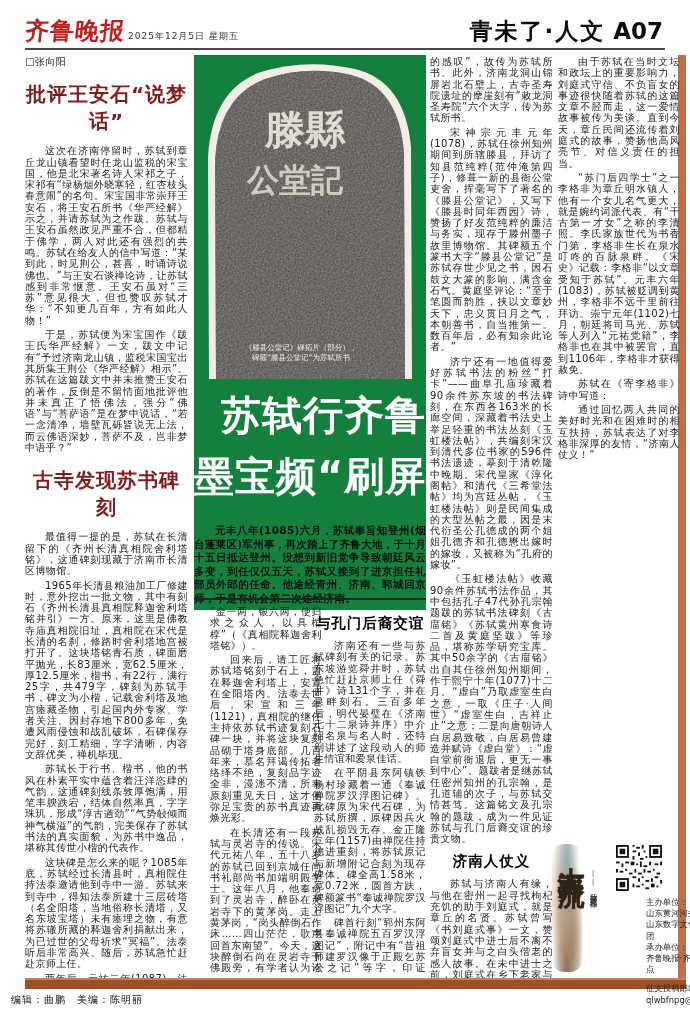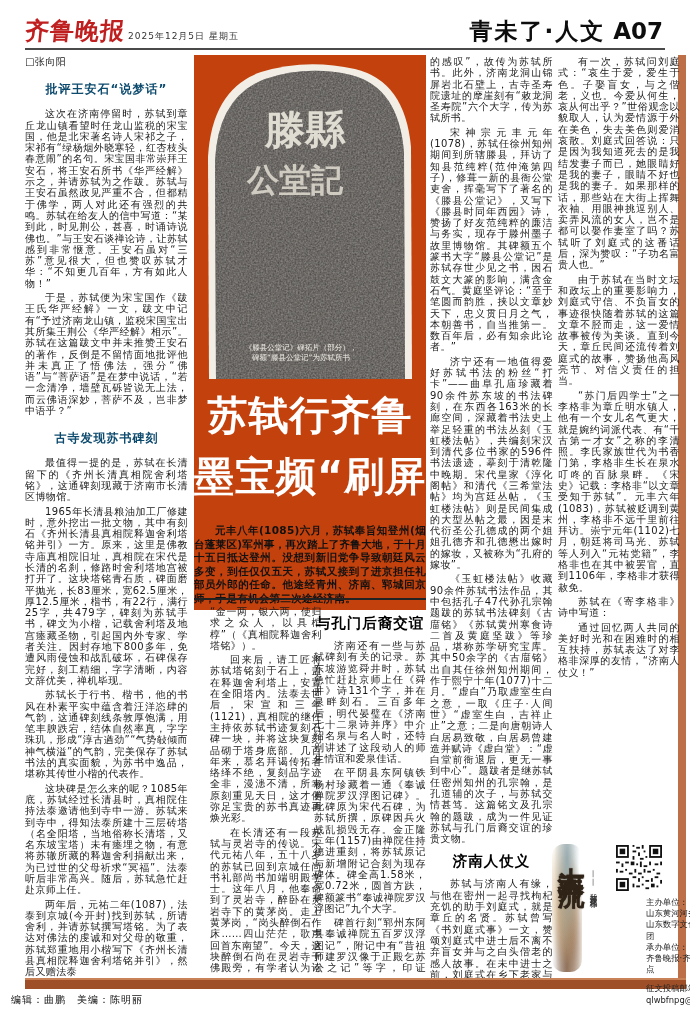--- a/index.html
+++ b/index.html
@@ -27,42 +27,42 @@
 
   
   .col { position:absolute; overflow:hidden; }
   .col p {
     font-size:10px; line-height:11.3px; text-align:justify;
     text-indent:2em; letter-spacing:0.4px; margin-bottom:3px; color:#1a1a1a;
   }
   .col p.cont { text-indent:0; }
   .byline { font-size:10.5px; color:#222; margin-bottom:4px; text-indent:0 !important; }
   .h-article {
-    font-size:12px; font-weight:800; text-align:center;
-    margin:14px 0 10px; letter-spacing:1px; color:#0c4a6e;
+    font-size:20px; font-weight:800; text-align:center;
+    margin:14px 0 10px; letter-spacing:1px; color:#7f1d1d;
   }
   .h-section {
     font-size:14.5px; font-weight:800; text-align:center;
     margin:8px 0 7px; letter-spacing:1px; color:#000;
   }
   #col1 { left:25px;  top:56px;  width:163px; height:922px; }
   #col2 { left:210px; top:606px; width:112px; height:368px; }
   #col3 { left:314px; top:606px; width:112px; height:368px; }
   #col4 { left:430px; top:56px;  width:123px; height:922px; }
   #col5 { left:558px; top:56px;  width:122px; height:786px; }
 
   
-  .feature-panel { position:absolute; left:194px; top:55px; width:232px; height:555px; background:#c2410c; }
+  .feature-panel { position:absolute; left:194px; top:55px; width:232px; height:555px; background:#15803d; }
   .stele { position:absolute; left:9px; top:6px; width:214px; height:318px; }
   .stele-caption {
     position:absolute; left:14px; top:288px; width:186px;
     font-size:7.5px; line-height:10px; color:#f3efe8; text-align:center; letter-spacing:0;
   }
   .headline {
-    position:absolute; left:0; width:232px; text-align:center;
+    position:absolute; left:0; width:232px; text-align:right;
     font-size:40px; font-weight:800; color:#ffffff; letter-spacing:1px; white-space:nowrap;
   }
   #headline1 { top:333px; }
   #headline2 { top:394px; }
   .lede {
     position:absolute; left:194px; top:524px; width:232px;
     font-size:10.5px; font-weight:700; line-height:13.6px;
     text-align:justify; text-indent:2em; letter-spacing:0.3px; color:#111;
   }
   .lede-rule { position:absolute; left:194px; top:598px; width:232px; height:2px; background:#222; }
@@ -175,21 +175,20 @@
   <div class="col" id="col4">
     <p class="cont">的感叹”，故传为苏轼所书。此外，济南龙洞山锦屏岩北石壁上，古寺圣寿院遗址的摩崖刻有“敕龙洞圣寿院”六个大字，传为苏轼所书。</p>
     <p>宋神宗元丰元年(1078)，苏轼任徐州知州期间到所辖滕县，拜访了知县范纯粹(范仲淹第四子)，修葺一新的县衙公堂吏舍，挥毫写下了著名的《滕县公堂记》，又写下《滕县时同年西园》诗，赞扬了好友范纯粹的廉洁与务实，现存于滕州墨子故里博物馆。其碑额五个篆书大字“滕县公堂记”是苏轼存世少见之书，因石鼓文大篆的影响，满含金石气。黄庭坚评论：“至于笔圆而韵胜，挟以文章妙天下，忠义贯日月之气，本朝善书，自当推第一。数百年后，必有知余此论者。”</p>
     <p>济宁还有一地值得爱好苏轼书法的粉丝“打卡”——曲阜孔庙珍藏着90余件苏东坡的书法碑刻，在东西各163米的长廊空间，深藏着书法史上举足轻重的书法丛刻《玉虹楼法帖》，共编刻宋汉到清代多位书家的596件书法遗迹，摹刻于清乾隆中晚期。宋代皇家《淳化阁帖》和清代《三希堂法帖》均为宫廷丛帖，《玉虹楼法帖》则是民间集成的大型丛帖之最，因是末代衍圣公孔德成的两个姐姐孔德齐和孔德懋出嫁时的嫁妆，又被称为“孔府的嫁妆”。</p>
     <p>《玉虹楼法帖》收藏90余件苏轼书法作品，其中包括孔子47代孙孔宗翰题跋的苏轼书法碑刻《古庿铭》《苏轼黄州寒食诗二首及黄庭坚跋》等珍品，堪称苏学研究宝库。其中50余字的《古庿铭》出自其任徐州知州期间，作于熙宁十年(1077)十二月。“虚白”乃取虚室生白之意，一取《庄子·人间世》“虚室生白，吉祥止止”之意；二是向唐朝诗人白居易致敬，白居易曾建造并赋诗《虚白堂》：“虚白堂前衙退后，更无一事到中心”。题跋者是继苏轼任密州知州的孔宗翰，是孔道辅的次子，与苏轼交情甚笃。这篇铭文及孔宗翰的题跋，成为一件见证苏轼与孔门后裔交谊的珍贵文物。</p>
     <div class="h-section">济南人仗义</div>
     <p>苏轼与济南人有缘，与他在密州一起寻找枸杞充饥的助手刘庭式，就是章丘的名贤。苏轼曾写《书刘庭式事》一文，赞颂刘庭式中进士后不离不弃盲女并与之白头偕老的感人故事。在未中进士之前，刘庭式在乡下老家与一女子有了婚约，不过尚未送聘礼订亲(按古代的礼制，不能算订婚)。后来，刘庭式考中了进士，但那个女子却因病双目失明了。也有人劝刘庭式娶盲女的妹妹为妻，刘庭式听后答道：我的心已经许诺给她了，即使失明，怎能违背我的初心呢？于是，刘庭式</p>
   </div>
 
   <div class="col" id="col5">
-    <p>有一次，苏轼问刘庭式：“哀生于爱，爱生于色。子娶盲女，与之偕老，义也。今爱从何生，哀从何出乎？”世俗观念以貌取人，认为爱情源于外在美色，失去美色则爱消哀散。刘庭式回答说：只是因为我知道死去的是我结发妻子而已，她眼睛好是我的妻子，眼睛不好也是我的妻子。如果那样的话，那些站在大街上挥舞衣袖、用眼神挑逗别人、卖弄风流的女人，岂不是都可以娶作妻室了吗？苏轼听了刘庭式的这番话后，深为赞叹：“子功名富贵人也。”</p>
     <p>由于苏轼在当时文坛和政坛上的重要影响力，刘庭式守信、不负盲女的事迹很快随着苏轼的这篇文章不胫而走，这一爱情故事被传为美谈。直到今天，章丘民间还流传着刘庭式的故事，赞扬他高风亮节、对信义责任的担当。</p>
     <p>“苏门后四学士”之一李格非为章丘明水镇人，他有一个女儿名气更大，就是婉约词派代表、有“千古第一才女”之称的李清照。李氏家族世代为书香门第，李格非生长在泉水叮咚的百脉泉畔。《宋史》记载：李格非“以文章受知于苏轼”。元丰六年(1083)，苏轼被贬调到黄州，李格非不远千里前往拜访。崇宁元年(1102)七月，朝廷将司马光、苏轼等人列入“元祐党籍”，李格非也在其中被罢官，直到1106年，李格非才获得赦免。</p>
     <p>苏轼在《寄李格非》诗中写道：</p>
     <p>通过回忆两人共同的美好时光和在困难时的相互扶持，苏轼表达了对李格非深厚的友情，“济南人仗义！”</p>
   </div>
 
   <div class="promo">
     <div class="ink-band"></div>
     <div class="promo-brand">大河奔流</div>
     <div class="promo-subtitle">——我与黄河文化地标</div>

